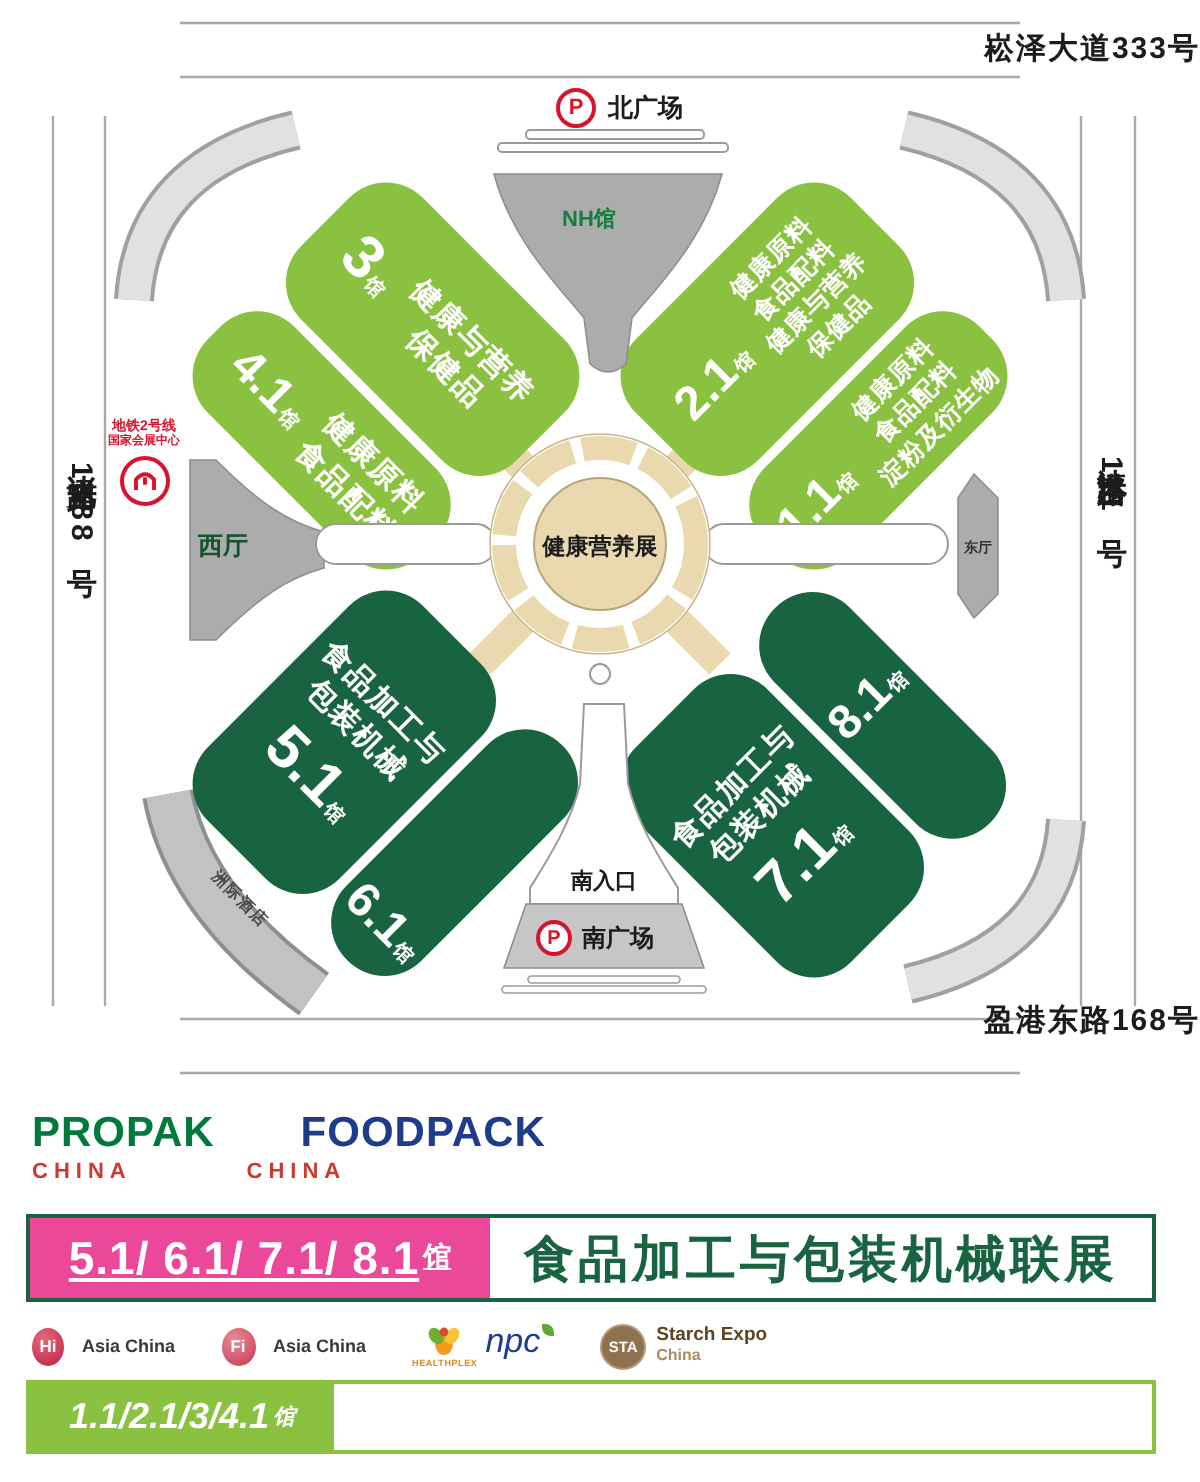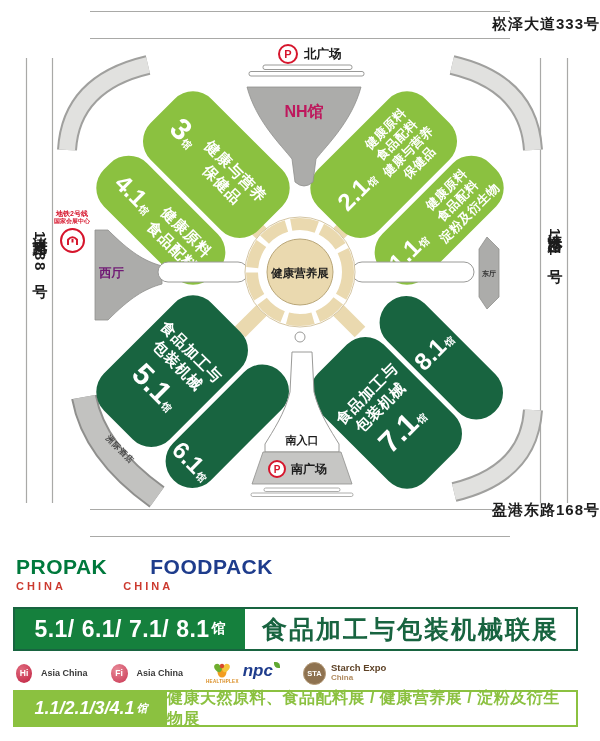--- a/index.html
+++ b/index.html
@@ -52,35 +52,35 @@
   #metro .m-circle{width:21px;height:21px;margin:2px auto 0;border:2px solid #D6152C;border-radius:50%;
                    display:flex;align-items:center;justify-content:center;background:#fff;}
   
   #logos{position:absolute;left:16px;top:556px;display:flex;gap:16px;z-index:5;}
   .logo .main{font-size:21px;font-weight:800;letter-spacing:0.5px;line-height:1;}
   .logo .sub{font-size:11px;font-weight:800;color:#CC3A2F;letter-spacing:3px;margin-top:3px;}
   #logo-propak .main{color:#00793C;}
   #logo-foodpack .main{color:#1E3C8C;margin-left:27px;}
   .banner{position:absolute;left:13px;width:565px;display:flex;box-sizing:border-box;z-index:5;}
   #banner1{top:607px;height:44px;border:2px solid #186440;}
-  #banner1 .left{width:230px;background:#15803d;color:#fff;display:flex;align-items:center;justify-content:center;}
+  #banner1 .left{width:230px;background:#ec4899;color:#fff;display:flex;align-items:center;justify-content:center;text-decoration:underline;}
   #banner1 .left .nums{font-size:23px;font-weight:800;letter-spacing:0.5px;}
   #banner1 .left .gk{font-size:14px;font-weight:800;margin-left:2px;}
   #banner1 .right{flex:1;display:flex;align-items:center;justify-content:center;background:#fff;
                   color:#186440;font-size:25px;font-weight:800;letter-spacing:2px;}
   #partners{position:absolute;left:16px;top:659px;height:28px;display:flex;align-items:center;gap:9px;z-index:5;}
   .badge{border-radius:50%;display:flex;align-items:center;justify-content:center;color:#fff;font-weight:800;}
   .badge.red{width:16px;height:19px;font-size:8.5px;background:radial-gradient(circle at 35% 30%,#E06A7E,#C02140);}
   .badge.pink{width:17px;height:19px;font-size:8.5px;background:radial-gradient(circle at 35% 30%,#E88A98,#C93552);}
   .badge.brown{width:21px;height:21px;font-size:7.5px;background:#8E7250;border:1.5px solid #B49A78;}
   .p-label{font-size:9px;font-weight:700;color:#3A3A3A;margin-right:14px;}
   #npc-group{display:flex;align-items:flex-start;gap:4px;margin-right:14px;}
   #npc-bird{display:flex;flex-direction:column;align-items:center;}
   #npc-bird .cap{font-size:4.5px;font-weight:800;color:#D98A1E;letter-spacing:0.3px;}
-  #npc-text{font-size:17px;font-weight:700;font-style:italic;color:#1E3C8C;line-height:1;}
+  #npc-text{font-size:17px;font-weight:400;font-style:italic;color:#1E3C8C;line-height:1;}
   .npc-leaf{display:inline-block;width:6px;height:6px;background:#5FA832;border-radius:0 70% 0 70%;
             margin-left:-3px;vertical-align:top;}
   #sta-group{display:flex;align-items:center;gap:5px;}
   #sta-text .t1{font-size:9.5px;font-weight:800;color:#5E4226;line-height:1.15;}
   #sta-text .t2{font-size:8px;font-weight:700;color:#B08A5E;line-height:1.1;}
   #banner2{top:690px;height:37px;border:2px solid #8BC140;}
   #banner2 .left{width:152px;background:#8BC140;color:#fff;display:flex;align-items:center;justify-content:center;font-style:italic;}
   #banner2 .left .nums{font-size:18px;font-weight:800;}
   #banner2 .left .gk{font-size:11px;font-weight:800;margin-left:2px;}
   #banner2 .right{flex:1;display:flex;align-items:center;justify-content:center;background:#fff;
@@ -206,22 +206,22 @@
 
   <div class="abs road-h" style="top:15px;">崧泽大道333号</div>
   <div class="abs road-h" style="top:501px;">盈港东路168号</div>
   <div class="abs road-v" style="left:30px;top:225px;">诸光路1888号</div>
   <div class="abs road-v" style="left:545px;top:222px;">涞港路111号</div>
 
   <div class="mlabel" id="p-north" style="left:278px;top:44px;font-size:12.5px;">
     <span class="p-ico">P</span>
     <span>北广场</span>
   </div>
-  <div class="mlabel" style="left:281px;top:102px;width:46px;text-align:center;color:#be185d;font-size:16px;z-index:4;">NH馆</div>
-  <div class="mlabel" style="left:99px;top:265px;font-size:12.5px;color:#701a75;z-index:4;">西厅</div>
+  <div class="mlabel" style="left:281px;top:102px;width:46px;color:#15803d;font-size:11px;z-index:4;">NH馆</div>
+  <div class="mlabel" style="left:99px;top:265px;font-size:12.5px;color:#14532d;z-index:4;">西厅</div>
   <div class="mlabel" style="left:482px;top:269px;font-size:7px;color:#333;z-index:4;">东厅</div>
   <div class="mlabel" style="left:268px;top:266px;width:64px;text-align:center;font-size:11.5px;z-index:4;">健康营养展</div>
   <div class="mlabel" style="left:282px;top:433px;width:40px;text-align:center;font-size:11px;z-index:4;">南入口</div>
   <div class="mlabel" id="p-south" style="left:268px;top:460px;font-size:12px;z-index:4;">
     <span class="p-ico">P</span>
     <span>南广场</span>
   </div>
   <div class="mlabel" style="left:94px;top:444px;width:52px;text-align:center;font-size:8px;color:#4A4A4A;letter-spacing:1px;transform:rotate(45deg);z-index:4;">洲际酒店</div>
 
   <div class="abs" id="metro" style="left:42px;top:210px;">
@@ -279,14 +279,13 @@
       <div class="t2">China</div>
     </div>
   </div>
 </div>
 
 <div class="banner" id="banner2">
   <div class="left">
     <span class="nums">1.1/2.1/3/4.1</span>
     <span class="gk">馆</span>
   </div>
-  <div class="right">健康天然原料、食品配料展 / 健康营养展 / 淀粉及衍生物展</div>
 </div>
 
 </body></html>

